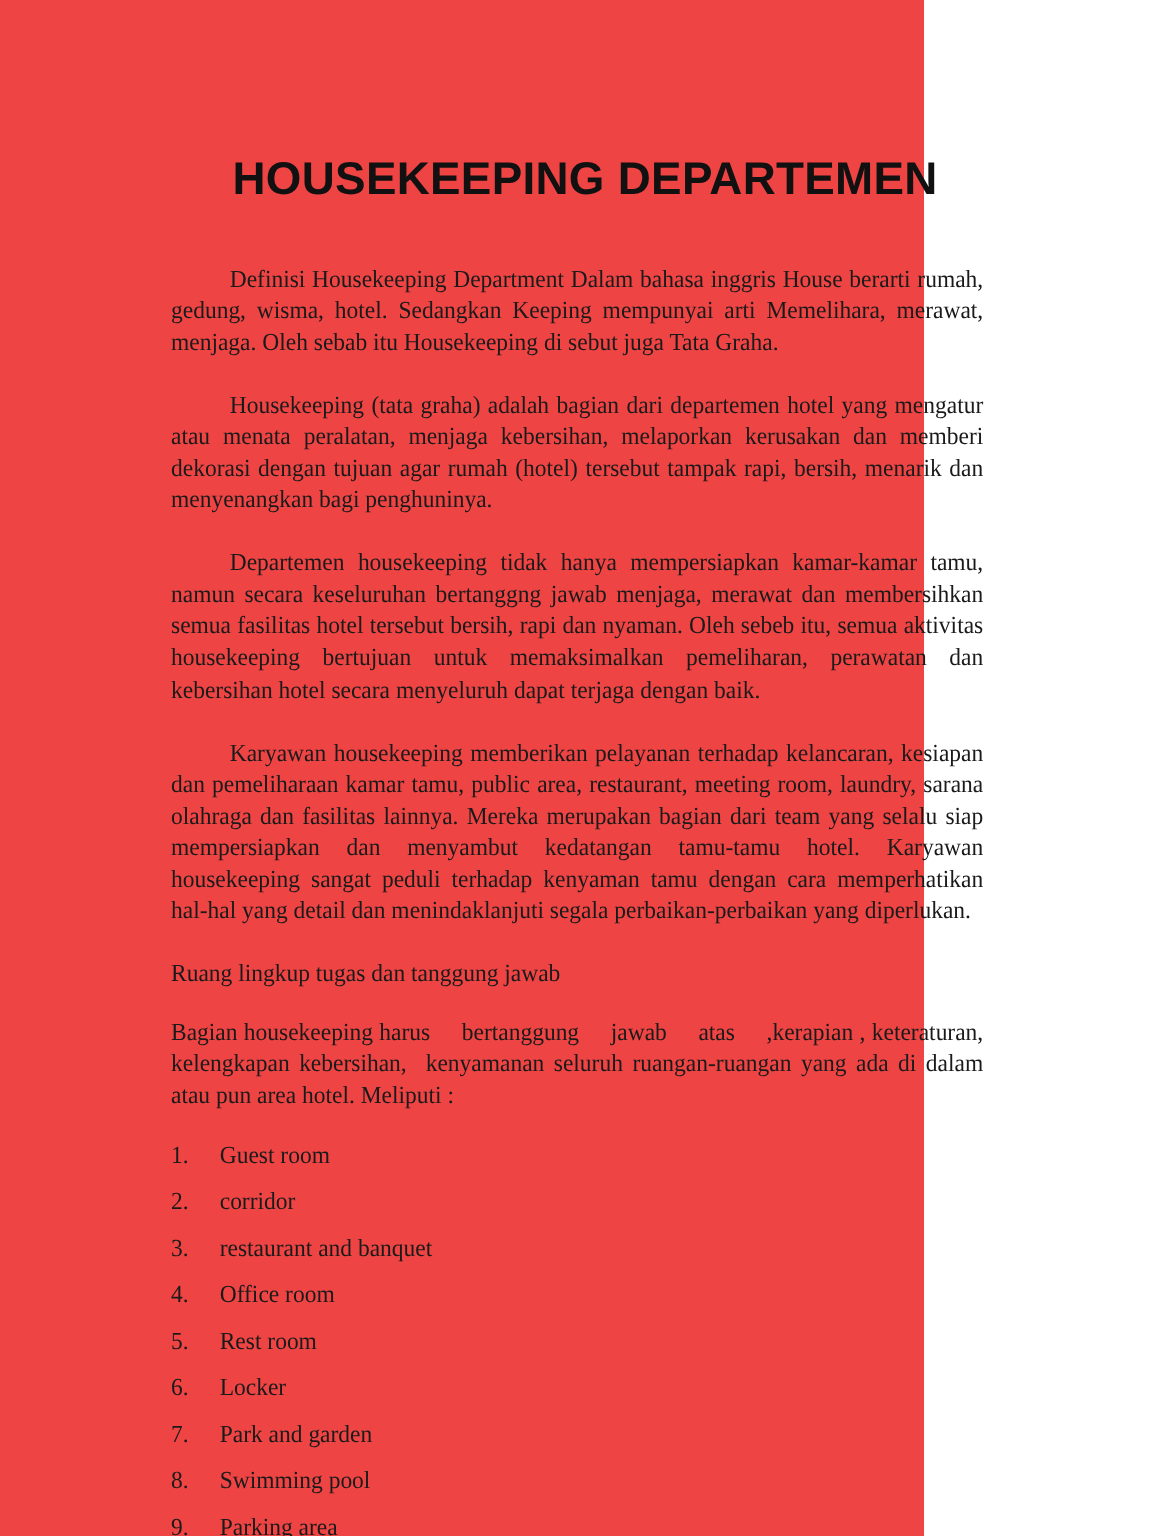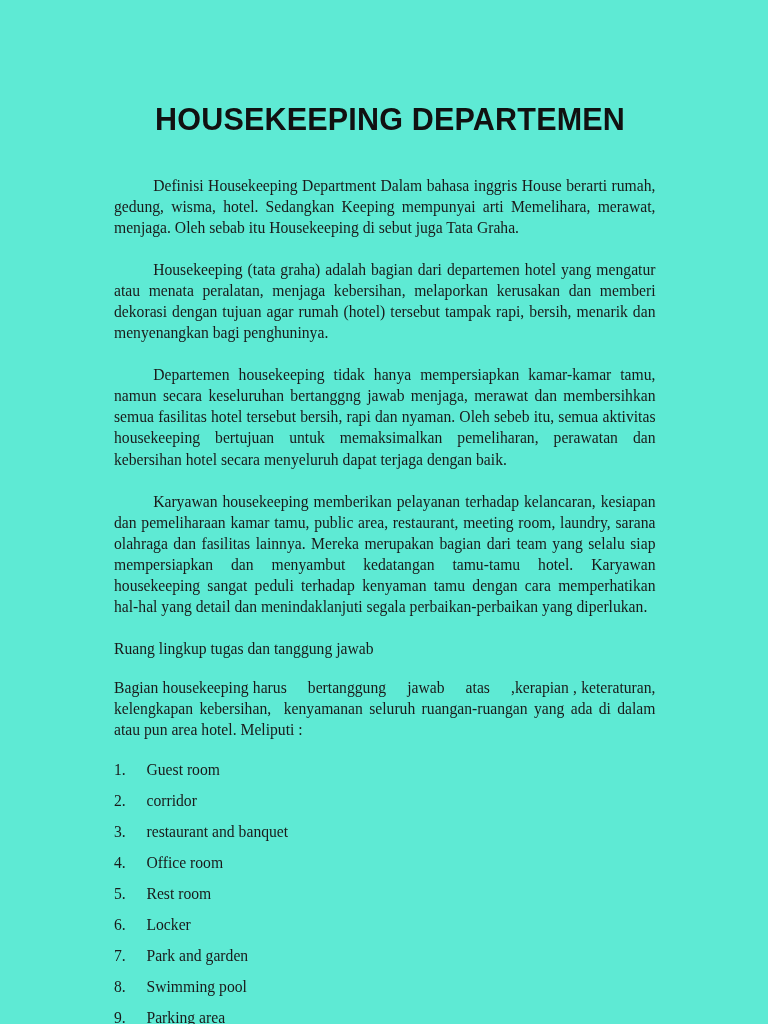--- a/index.html
+++ b/index.html
@@ -14,23 +14,23 @@
     overflow: hidden;
     font-family: "Liberation Serif", "DejaVu Serif", serif;
     color: #1a1a1a;
     -webkit-font-smoothing: antialiased;
   }
 
   .page {
     position: absolute;
     left: 0;
     top: 0;
-    width: 768px;
+    width: 616px;
     height: 1024px;
-    background: #5eead4;
+    background: #ef4444;
   }
 
   .content {
     position: absolute;
     left: 114px;
     top: 104px;
     width: 542px;
   }
 
   .doc-title {

